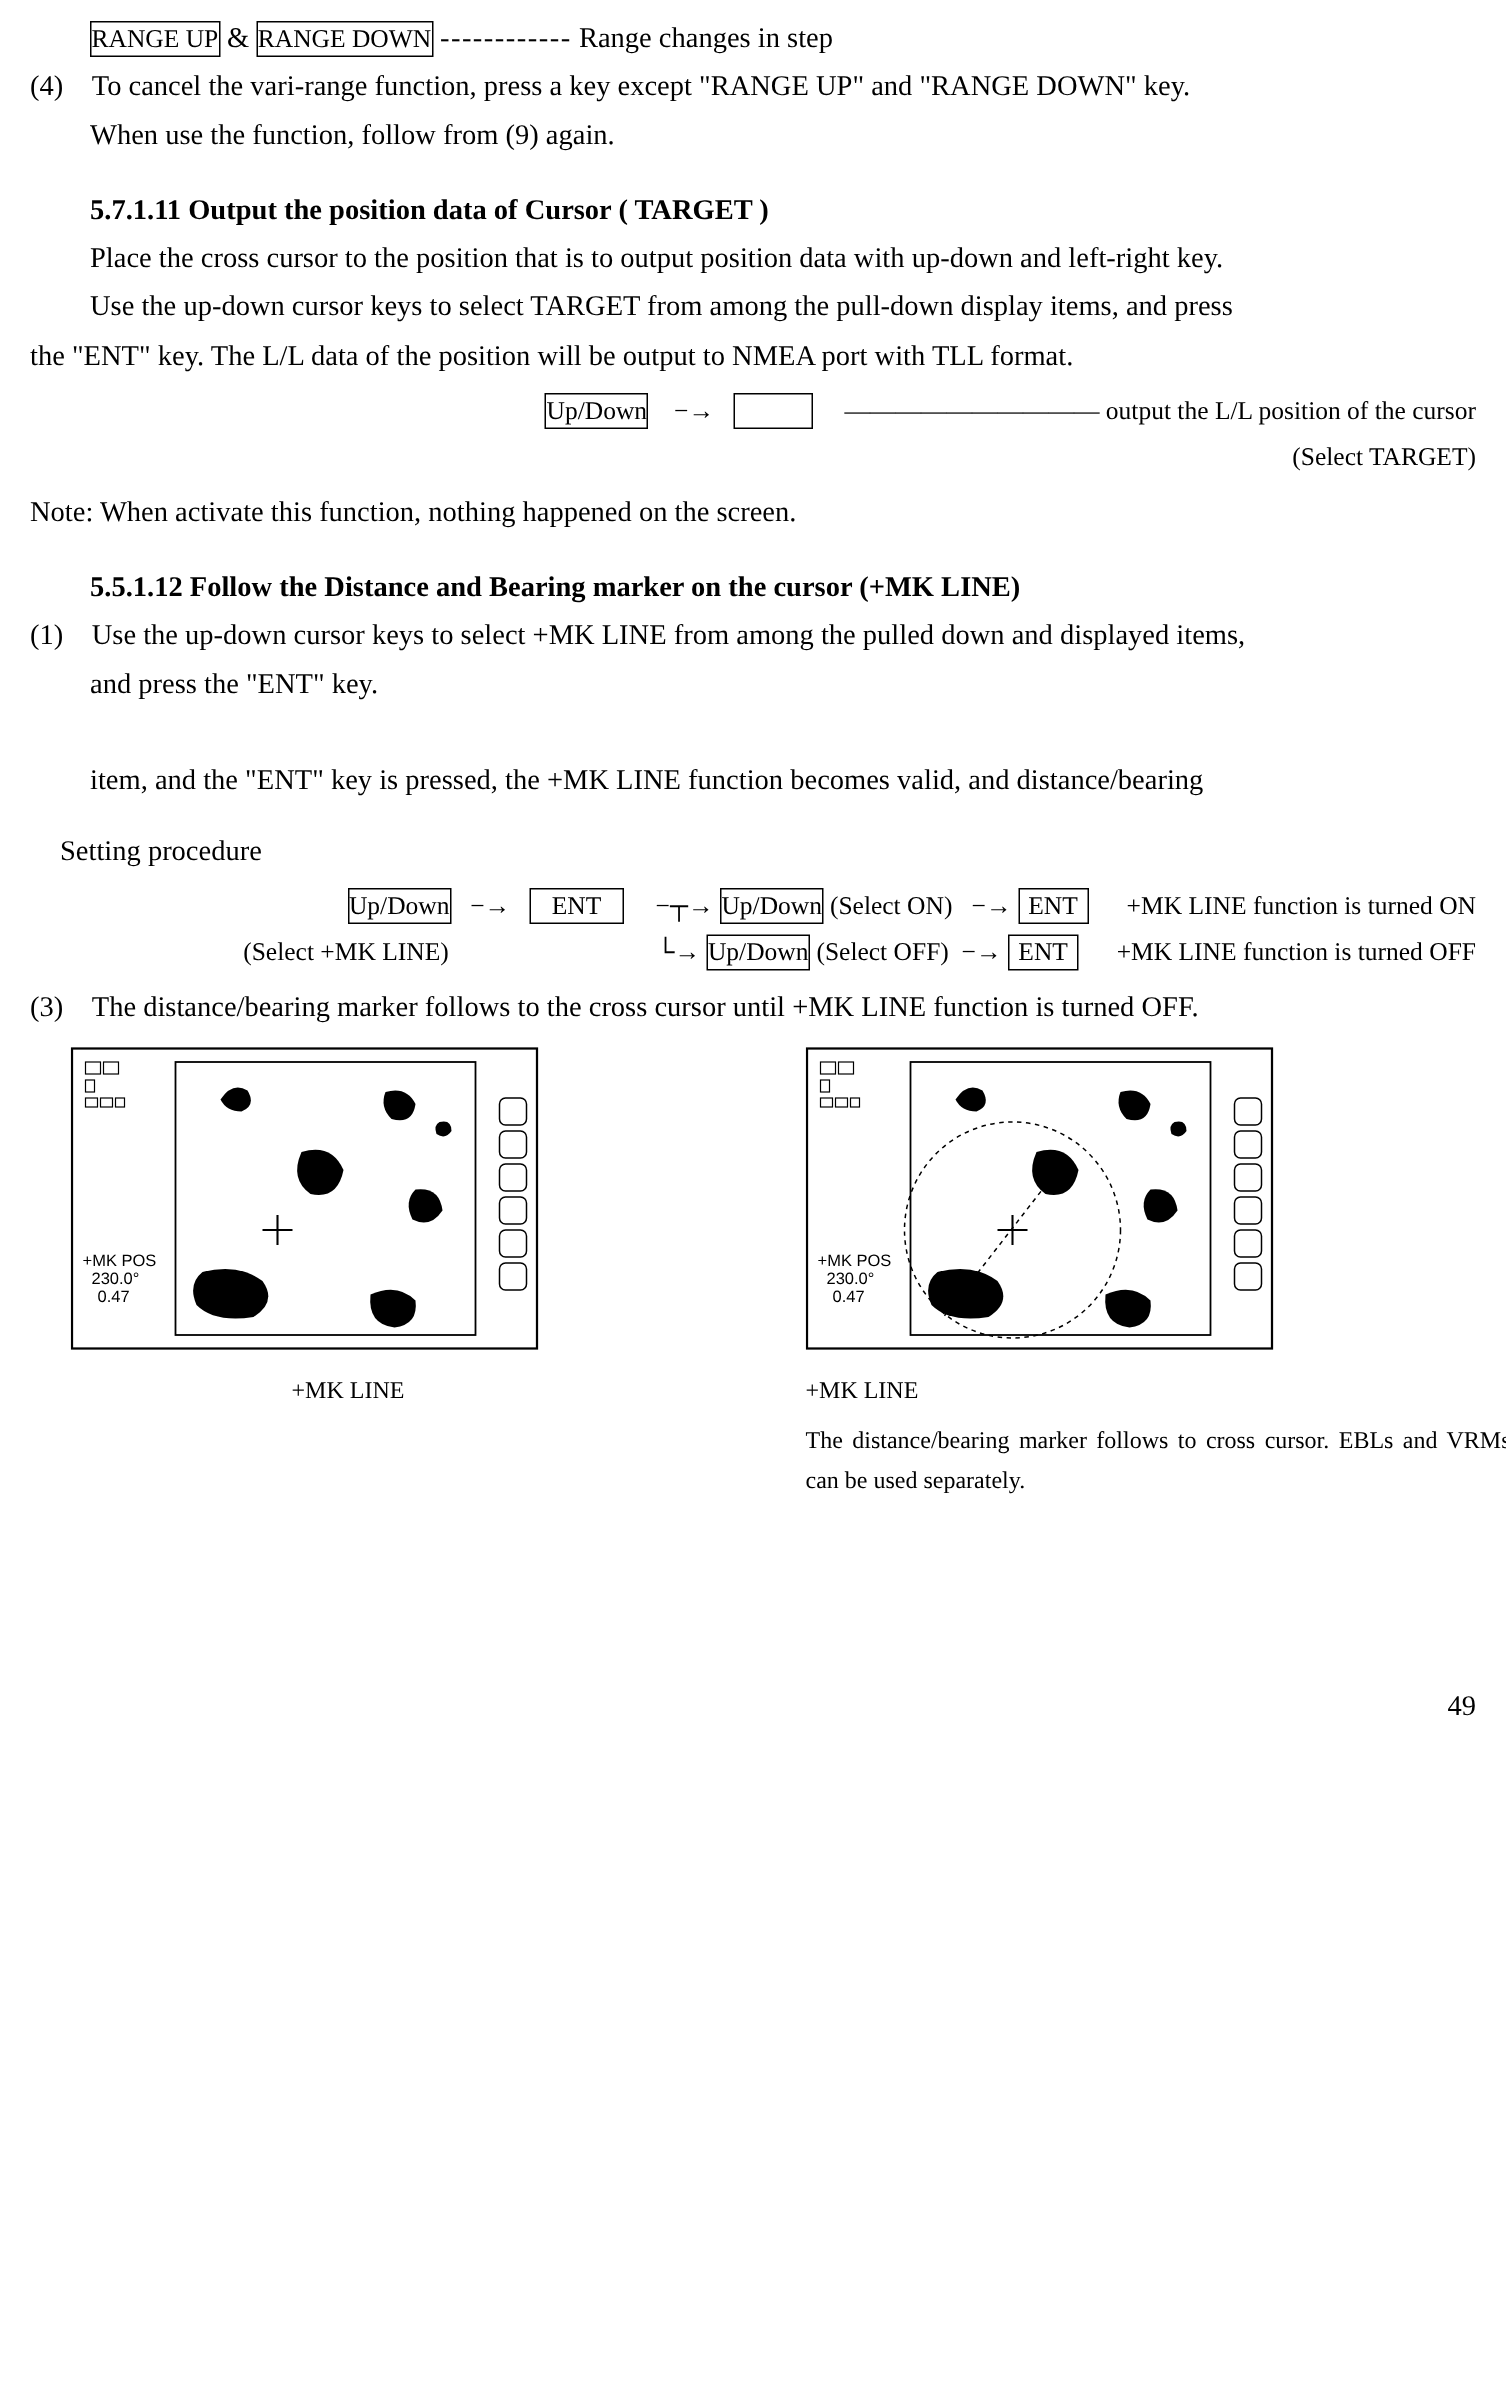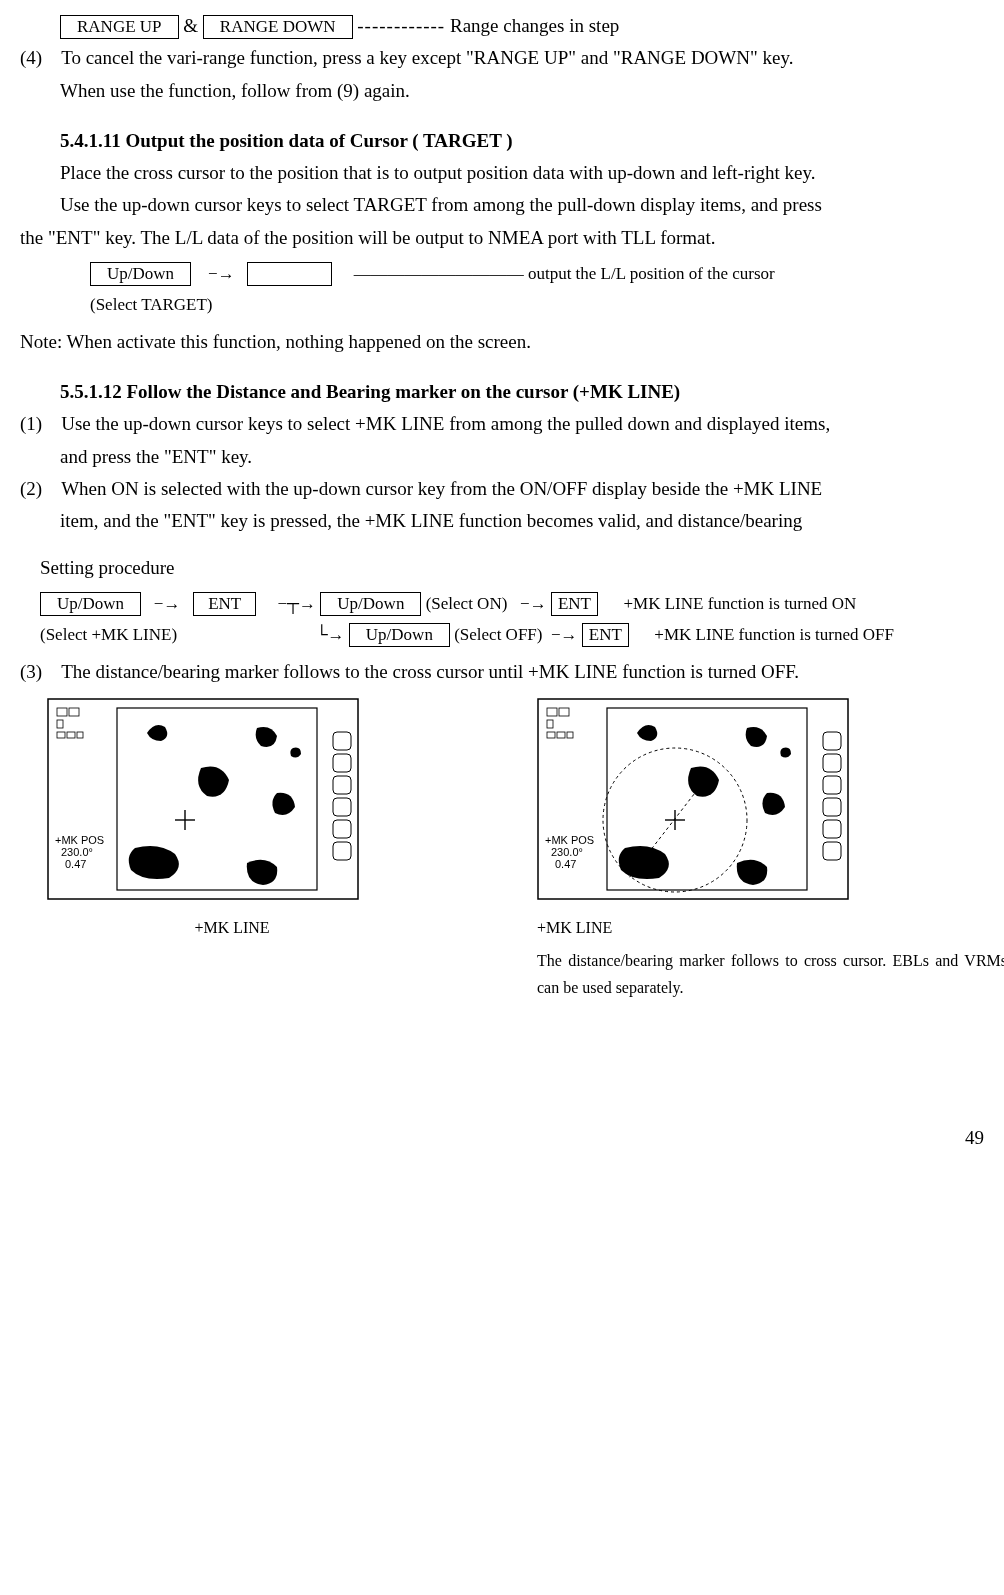--- a/index.html
+++ b/index.html
@@ -7,60 +7,60 @@
     font-size: 19px;
     line-height: 1.7;
     margin: 0;
     padding: 10px 20px;
     background: #fff;
     color: #000;
     width: 964px;
   }
   .boxed {
     border: 1px solid #000;
-    padding: 0px 16px;
+    padding: 0px 0;
     display: inline-block;
     font-size: 17px;
     line-height: 1.3;
   }
   .heading {
     font-weight: bold;
     font-size: 19px;
     margin-top: 18px;
   }
   .indent { padding-left: 40px; }
   .para {
     text-align: justify;
   }
   svg { display: block; }
   .fig-wrap { display: flex; gap: 120px; margin-top: 10px; padding-left: 27px; }
   .figcol { width: 370px; }
   .caption { font-size: 16px; margin-top: 6px; }
   .pagenum { text-align: right; margin-top: 120px; font-size: 19px; }
-  .procline { font-size: 17px; margin: 2px 0; white-space: nowrap; }
+  .procline { font-size: 17px; margin: 2px 0; white-space: nowrap; text-align: right; }
   .procblock { margin: 6px 0 6px 10px; }
   .dash { letter-spacing: 1px; }
 </style>
 </head>
 <body>
 
 <div style="padding-left:40px;">
   <span class="boxed">RANGE UP</span>
   <span>&amp;</span>
   <span class="boxed">RANGE DOWN</span>
   <span class="dash">------------</span>
   <span>Range changes in step</span>
 </div>
 
 <div class="para">
   <span>(4) To cancel the vari-range function, press a key except "RANGE UP" and "RANGE DOWN" key.</span><br>
   <span style="padding-left:40px;">When use the function, follow from (9) again.</span>
 </div>
 
-<div class="heading indent">5.4.1.11 Output the position data of Cursor ( TARGET )</div>
+<div class="heading indent">5.7.1.11 Output the position data of Cursor ( TARGET )</div>
 
 <div class="para indent">Place the cross cursor to the position that is to output position data with up-down and left-right key.</div>
 <div class="para indent">Use the up-down cursor keys to select TARGET from among the pull-down display items, and press</div>
 <div class="para">the "ENT" key. The L/L data of the position will be output to NMEA port with TLL format.</div>
 
 <div class="procblock" style="padding-left:60px;">
   <div class="procline">
     <span class="boxed">Up/Down</span>
     <span>&nbsp;&nbsp;&nbsp;−→&nbsp;&nbsp;</span>
     <span class="boxed">　　　</span>
@@ -72,21 +72,21 @@
 
 <div class="para">Note: When activate this function, nothing happened on the screen.</div>
 
 <div class="heading indent">5.5.1.12 Follow the Distance and Bearing marker on the cursor (+MK LINE)</div>
 
 <div class="para">
   <span>(1) Use the up-down cursor keys to select +MK LINE from among the pulled down and displayed items,</span><br>
   <span style="padding-left:40px;">and press the "ENT" key.</span>
 </div>
 <div class="para">
-  <span>(2) When ON is selected with the up-down cursor key from the ON/OFF display beside the +MK LINE</span><br>
+  <br>
   <span style="padding-left:40px;">item, and the "ENT" key is pressed, the +MK LINE function becomes valid, and distance/bearing</span><br>
 </div>
 
 <div style="height:14px;"></div>
 <div style="padding-left:20px;font-size:19px;">Setting procedure</div>
 
 <div class="procblock" style="padding-left:10px;">
   <div class="procline">
     <span class="boxed">Up/Down</span>
     <span>&nbsp;&nbsp;−→&nbsp;&nbsp;</span>

